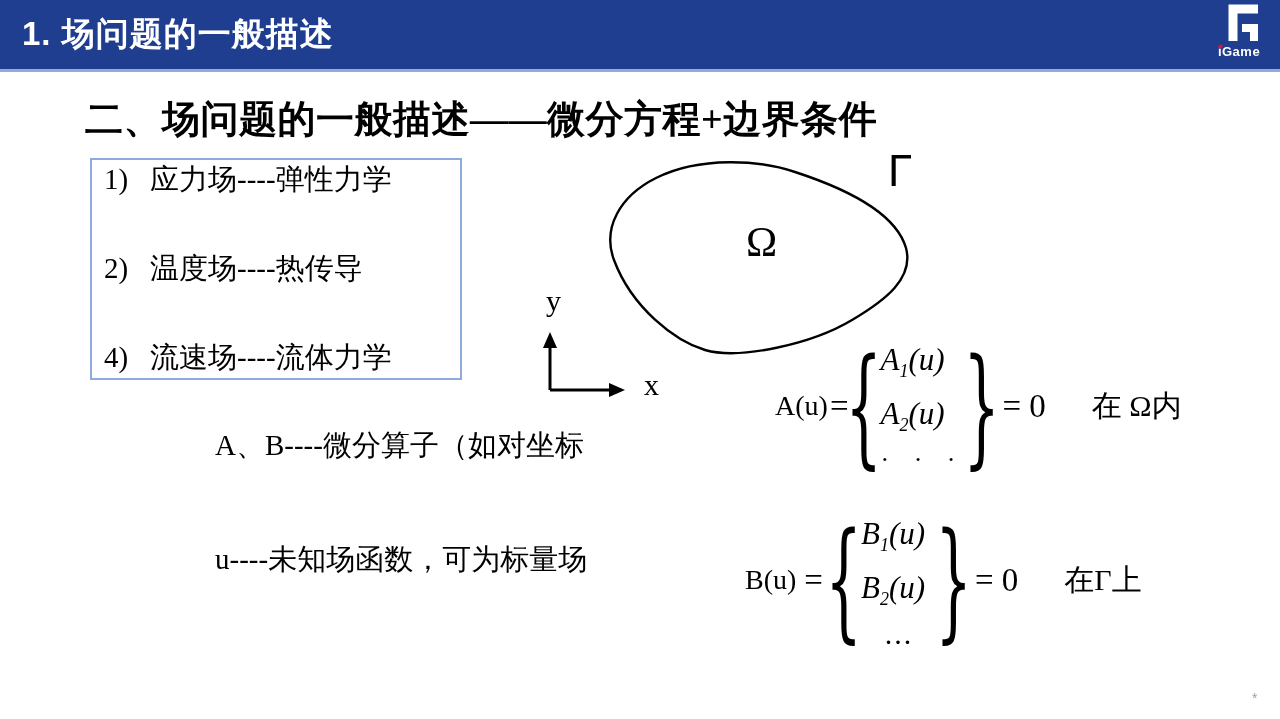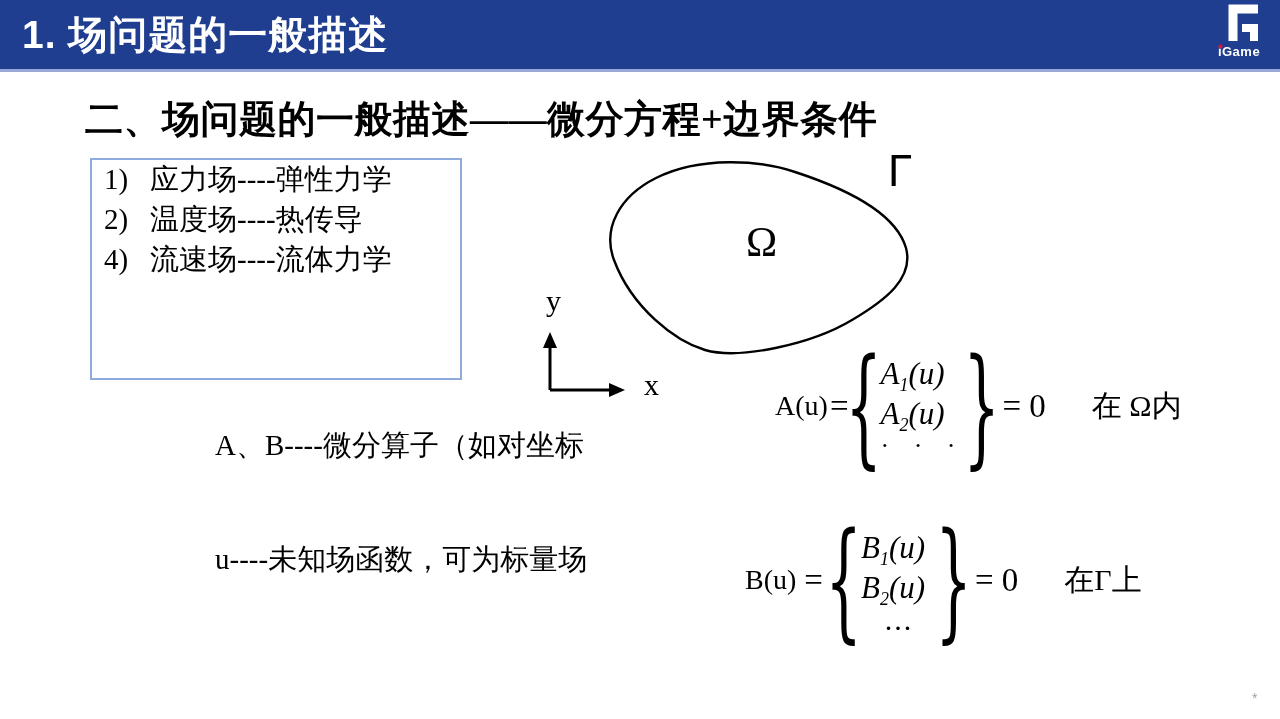--- a/index.html
+++ b/index.html
@@ -5,31 +5,31 @@
   * { margin:0; padding:0; box-sizing:border-box; }
   body { width:1280px; height:719px; background:#fff; overflow:hidden;
          font-family:"Liberation Serif","DejaVu Serif",serif; }
   .slide { position:relative; width:1280px; height:719px; background:#ffffff; }
 
   
   .header { position:absolute; left:0; top:0; width:1280px; height:72px;
             background:#203E90; border-bottom:3px solid #9AA8D8;
             display:flex; align-items:center; }
   .header-title { color:#ffffff; font-family:"Liberation Sans","DejaVu Sans",sans-serif;
-            font-weight:bold; font-size:39px; margin-left:22px; letter-spacing:1px; }
+            font-weight:bold; font-size:33px; margin-left:22px; letter-spacing:1px; }
   .logo { position:absolute; right:10px; top:3px; width:62px; height:62px; }
 
   
   .slide-title { position:absolute; left:85px; top:94px; font-size:38px; font-weight:bold;
             color:#000; letter-spacing:0.5px; white-space:nowrap; }
 
   
   .field-box { position:absolute; left:90px; top:158px; width:372px; height:222px;
             border:2px solid #8FAADC; display:flex; flex-direction:column;
-            justify-content:flex-start; padding-left:12px; }
+            justify-content:space-between; padding-left:12px; }
   .field-item { font-size:29px; color:#000; white-space:nowrap; }
   .field-item .num { display:inline-block; width:46px; }
 
   
   .blob-svg { position:absolute; left:590px; top:148px; }
   .domain-label { position:absolute; left:746px; top:218px; font-size:42px; color:#000; }
   .boundary-label { position:absolute; left:888px; top:146px; font-size:44px;
             font-family:"Liberation Sans","DejaVu Sans",sans-serif; font-weight:300; color:#000; }
   .axes-svg { position:absolute; left:530px; top:290px; }
   .y-label { position:absolute; left:546px; top:284px; font-size:30px; }
@@ -45,21 +45,21 @@
   .eq { position:absolute; display:flex; align-items:center; color:#000; }
   .eq1 { left:775px; top:330px; height:152px; }
   .eq2 { left:745px; top:504px; height:152px; }
   .eq .lhs { font-size:28px; }
   .eq .eqsign { font-size:33px; margin:0 2px; }
   .eq2 .eqsign { margin:0 8px; }
   .brace { width:26px; height:152px; display:flex; align-items:center; justify-content:center;
            overflow:visible; }
   .brace span { font-size:68px; font-family:"DejaVu Serif",serif;
            transform:scaleY(1.9) scaleX(0.85); display:block; }
-  .col { display:flex; flex-direction:column; justify-content:center; 
+  .col { display:flex; flex-direction:column; justify-content:center; gap:14px;
          font-size:31px; font-style:italic; padding:0 4px; min-width:84px; }
   .col sub { font-size:0.58em; font-style:italic; }
   .dots { font-style:normal; align-self:center; font-size:26px; letter-spacing:9px;
           line-height:20px; }
   .eq2 .dots { letter-spacing:2px; font-size:30px; }
   .rhs { font-size:33px; margin-left:8px; white-space:nowrap; }
   .cond { font-size:30px; font-style:normal; white-space:nowrap; }
   .eq1 .cond { margin-left:46px; }
   .eq2 .cond { margin-left:46px; }
 

